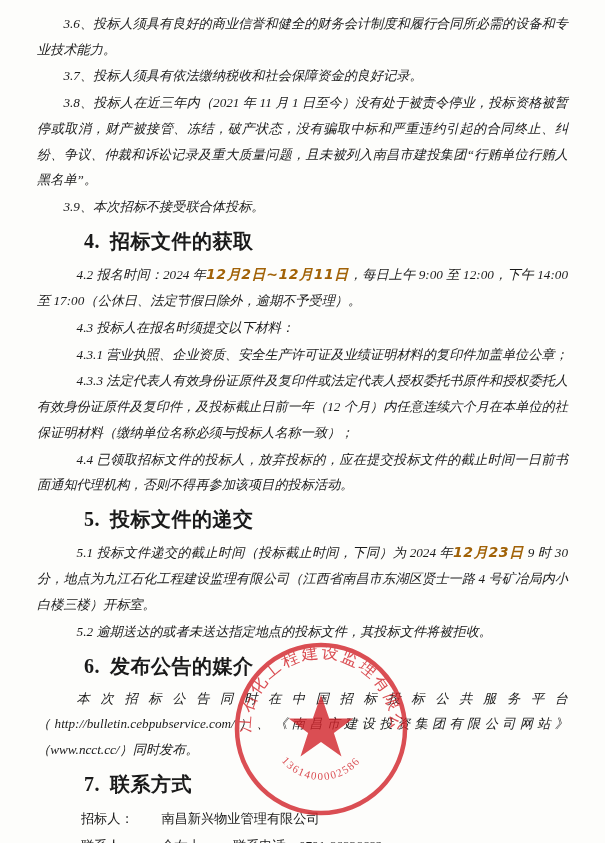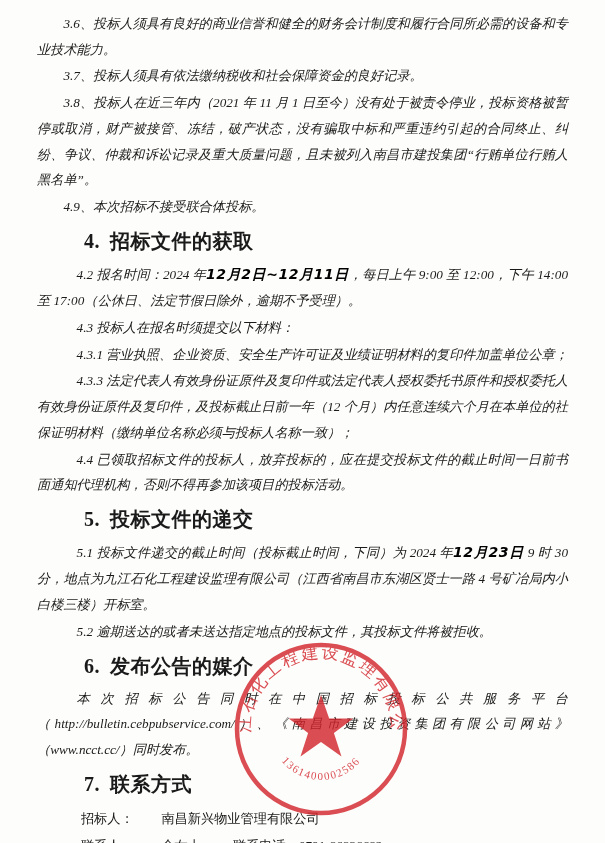--- a/index.html
+++ b/index.html
@@ -46,21 +46,21 @@
     text-indent: 1.2em;
     line-height: 1.9;
     letter-spacing: 0.5px;
   }
   .sec-num {
     display: inline-block;
     margin-right: 10px;
   }
   .hand {
     font-family: "DejaVu Sans", sans-serif;
-    color: #000000;
+    color: #a16207;
     font-weight: bold;
     font-size: 14px;
     letter-spacing: 0.5px;
   }
   .contact-block {
     margin-top: 2px;
   }
   .contact-line {
     display: block;
     text-indent: 0;
@@ -99,21 +99,21 @@
 </style>
 </head>
 <body>
 
 <div class="page">
   <div class="doc">
 
     <p class="para">3.6、投标人须具有良好的商业信誉和健全的财务会计制度和履行合同所必需的设备和专业技术能力。</p>
     <p class="para">3.7、投标人须具有依法缴纳税收和社会保障资金的良好记录。</p>
     <p class="para">3.8、投标人在近三年内（2021 年 11 月 1 日至今）没有处于被责令停业，投标资格被暂停或取消，财产被接管、冻结，破产状态，没有骗取中标和严重违约引起的合同终止、纠纷、争议、仲裁和诉讼记录及重大质量问题，且未被列入南昌市建投集团“行贿单位行贿人黑名单”。</p>
-    <p class="para">4.9、本次招标不接受联合体投标。</p>
+    <p class="para">3.9、本次招标不接受联合体投标。</p>
 
     <h2 class="section">
       <span class="sec-num">4.</span><span>招标文件的获取</span>
     </h2>
     <p class="para ind3"><span>4.2 报名时间：2024 年</span><span class="hand">12月2日~12月11日</span><span>，每日上午 9:00 至 12:00，下午 14:00 至 17:00（公休日、法定节假日除外，逾期不予受理）。</span></p>
     <p class="para ind3">4.3 投标人在报名时须提交以下材料：</p>
     <p class="para ind3">4.3.1 营业执照、企业资质、安全生产许可证及业绩证明材料的复印件加盖单位公章；</p>
     <p class="para ind3">4.3.3 法定代表人有效身份证原件及复印件或法定代表人授权委托书原件和授权委托人有效身份证原件及复印件，及投标截止日前一年（12 个月）内任意连续六个月在本单位的社保证明材料（缴纳单位名称必须与投标人名称一致）；</p>
     <p class="para ind3">4.4 已领取招标文件的投标人，放弃投标的，应在提交投标文件的截止时间一日前书面通知代理机构，否则不得再参加该项目的投标活动。</p>
 

